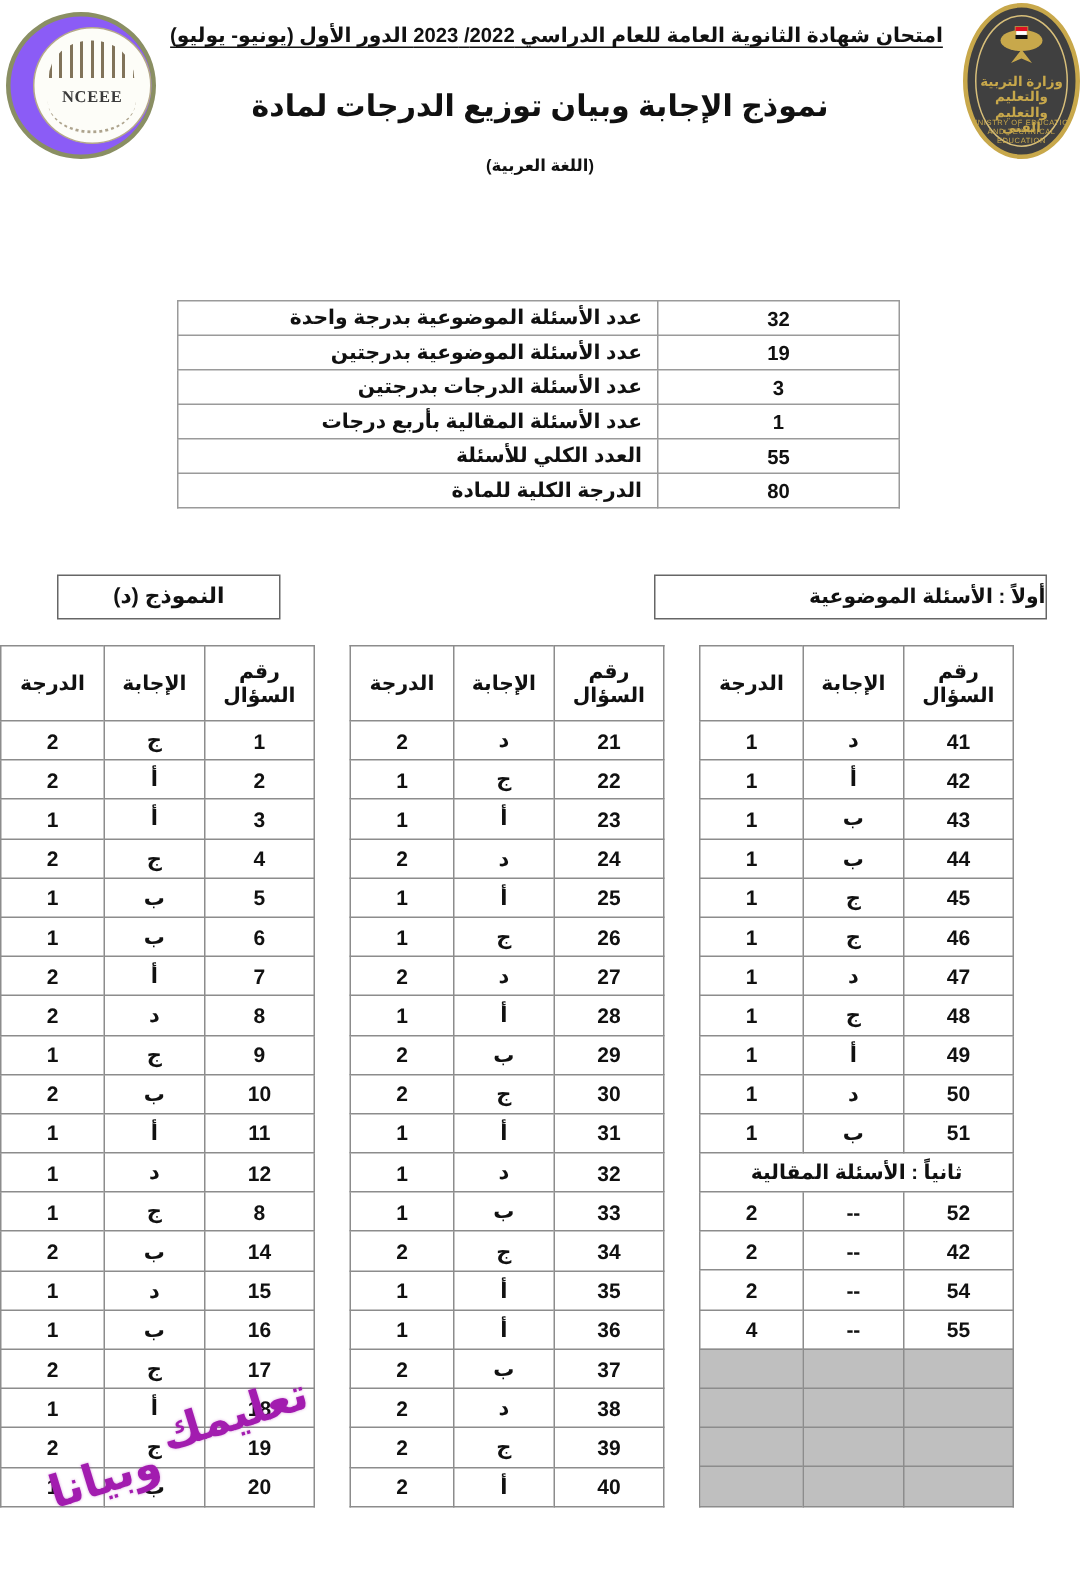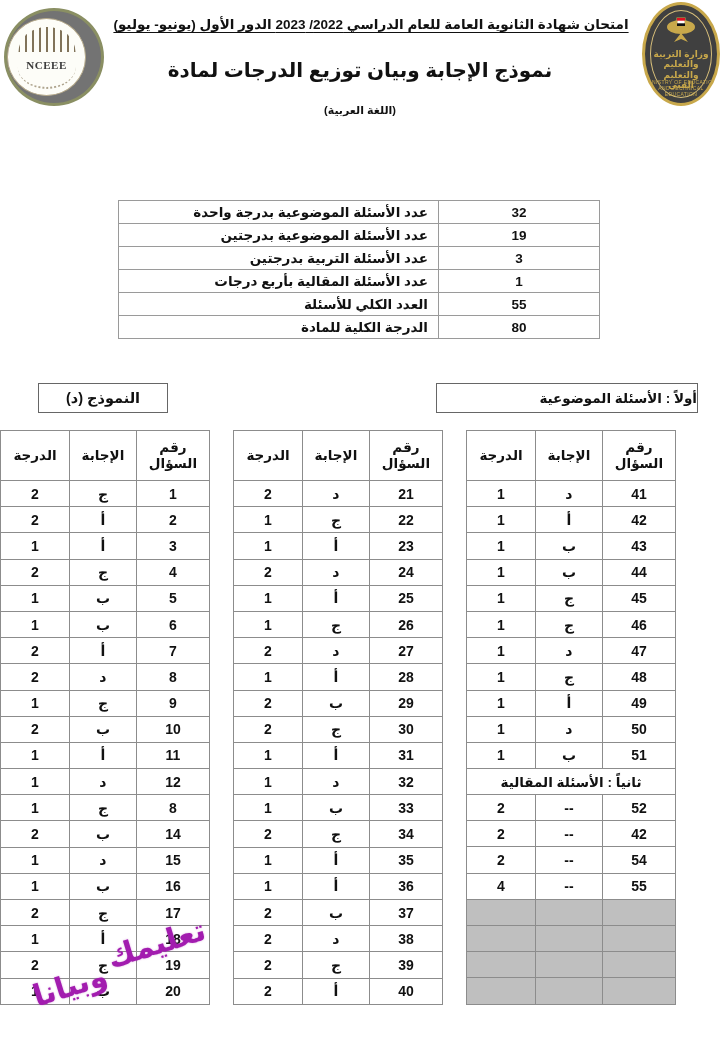--- a/index.html
+++ b/index.html
@@ -17,24 +17,24 @@
   .header{position:relative;height:180px;}
   .logo-left{
     position:absolute;left:4px;top:8px;width:100px;height:98px;
   }
   .logo-right{
     position:absolute;right:0px;top:2px;width:78px;height:104px;
   }
   .seal-outer{
     width:100%;height:100%;border-radius:50%;
     border:3px solid #8a8f63;
-    background:#737373;
+    background:#8b5cf6;
     box-sizing:border-box;
     position:relative;
-    display:flex;align-items:center;justify-content:flex-end;
+    display:flex;align-items:center;justify-content:flex-start;
   }
   .seal-inner{
     width:82%;height:82%;border-radius:50%;
     border:1.5px solid #b5a98a;
     background:#fdfdf8;
     display:flex;flex-direction:column;align-items:center;justify-content:center;
     position:relative;
   }
   .seal-rays{
     position:absolute;top:10%;left:50%;transform:translateX(-50%);
@@ -117,21 +117,21 @@
 
   
   .box-objective{
     position:absolute;top:383px;right:22px;width:262px;height:30px;
     border:1.5px solid #666;background:#fff;
     display:flex;align-items:center;
     font-size:13.5px;font-weight:bold;
     box-sizing:border-box;
   }
   .box-model{
-    position:absolute;top:383px;left:38px;width:130px;height:30px;
+    position:absolute;top:383px;left:38px;width:149px;height:30px;
     border:1.5px solid #666;background:#fff;
     display:flex;align-items:center;justify-content:center;
     font-size:14.5px;font-weight:bold;
     box-sizing:border-box;
   }
 
   
   .tables-row{
     position:absolute;top:430px;left:0;width:720px;
     display:flex;flex-direction:row-reverse;
@@ -234,21 +234,21 @@
         <tr>
           <td class="value">32</td>
           <td class="label">عدد الأسئلة الموضوعية بدرجة واحدة</td>
         </tr>
         <tr>
           <td class="value">19</td>
           <td class="label">عدد الأسئلة الموضوعية بدرجتين</td>
         </tr>
         <tr>
           <td class="value">3</td>
-          <td class="label">عدد الأسئلة التربية بدرجتين</td>
+          <td class="label">عدد الأسئلة الدرجات بدرجتين</td>
         </tr>
         <tr>
           <td class="value">1</td>
           <td class="label">عدد الأسئلة المقالية بأربع درجات</td>
         </tr>
         <tr>
           <td class="value">55</td>
           <td class="label">العدد الكلي للأسئلة</td>
         </tr>
         <tr>

